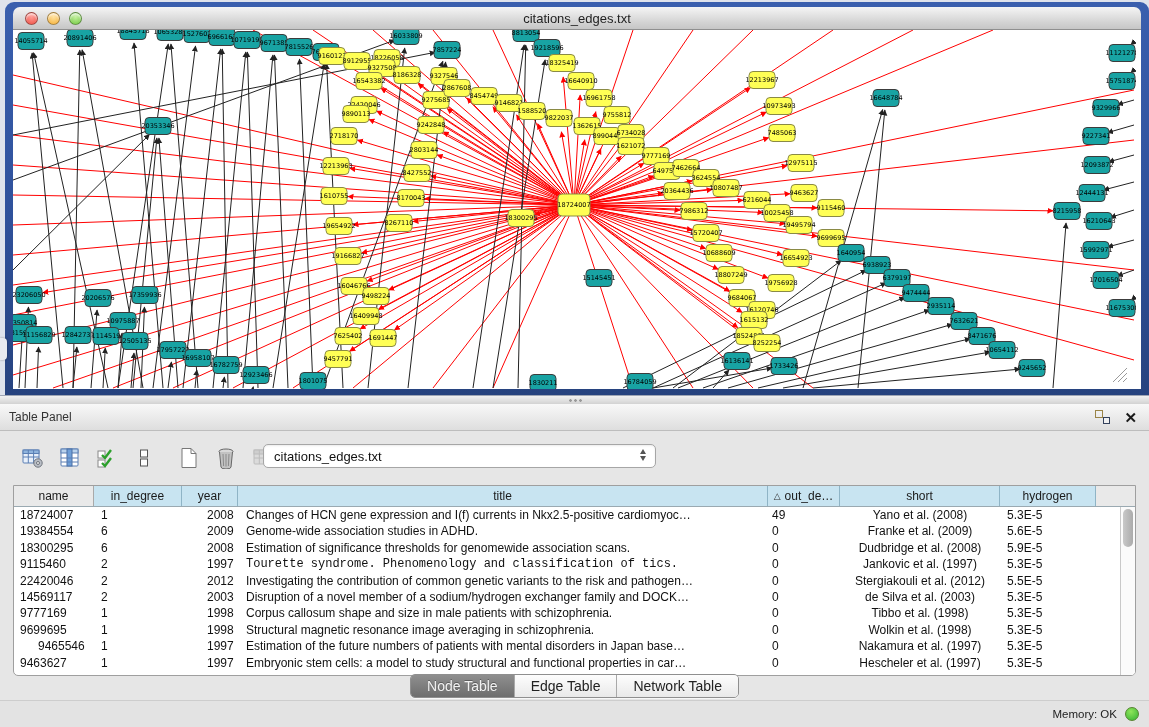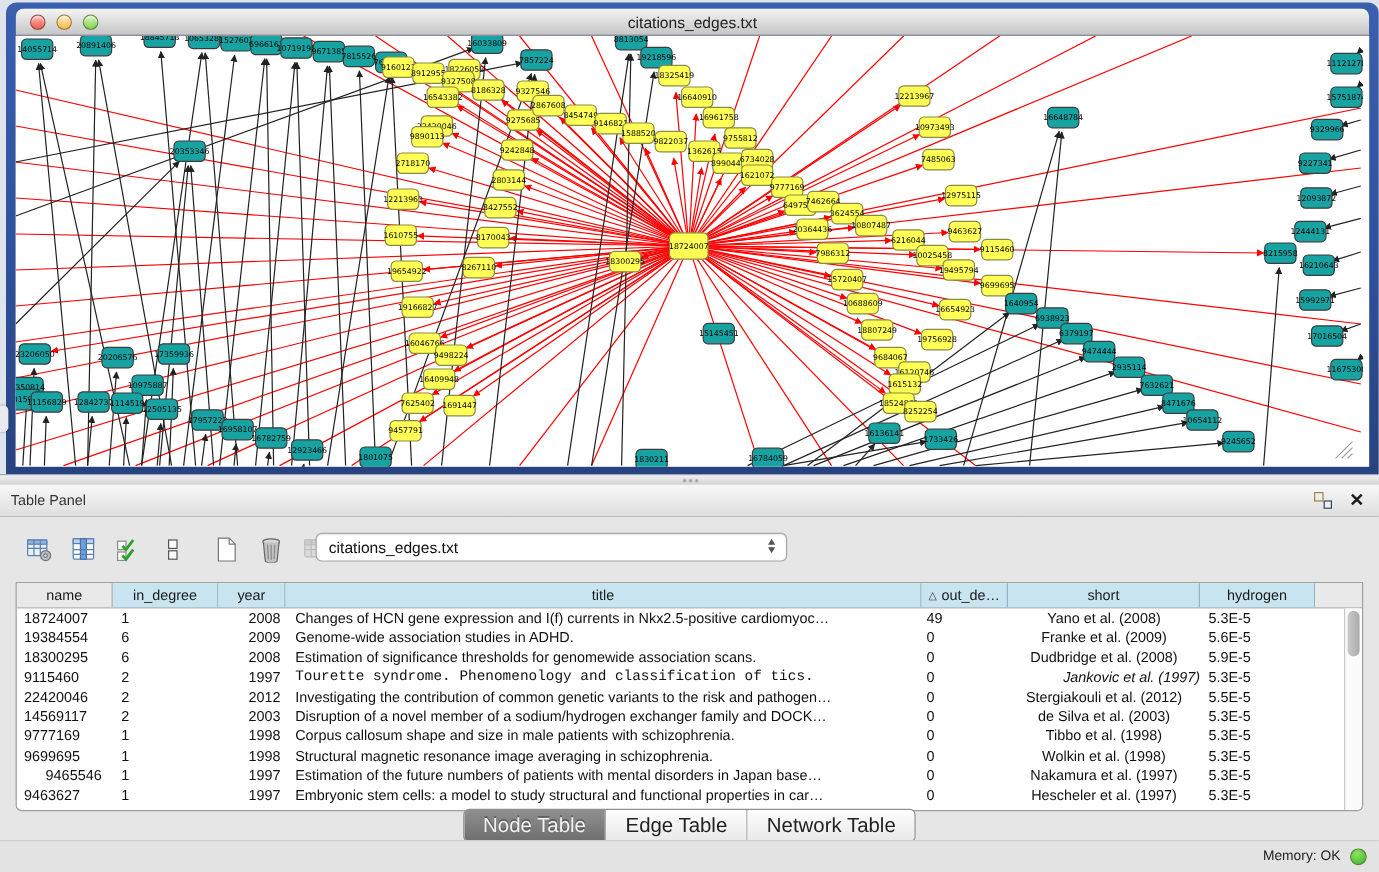--- a/index.html
+++ b/index.html
@@ -71,21 +71,21 @@
   .tbody { position:absolute; left:0; top:21px; right:15px; bottom:0; overflow:hidden; }
   .tr { display:flex; height:16.4px; line-height:16.4px; font-size:12px; color:#111; cursor:default; }
   .td { white-space:nowrap; overflow:hidden; }
   .scroll { position:absolute; right:0; top:21px; width:15px; bottom:0; background:#fbfbfb; border-left:1px solid #c9c9c9; }
   .thumb { position:absolute; left:2px; top:2px; width:10px; height:38px; background:linear-gradient(90deg,#c9c9c9,#ababab); border-radius:5px; }
 
   
   .tabs { position:absolute; left:0; right:0; top:243px; display:flex; justify-content:center; }
   .seg { display:inline-flex; border:1px solid #8f8f8f; border-radius:5px; overflow:hidden;
          box-shadow:0 1px 0 rgba(255,255,255,.7); }
-  .seg .tab { padding:3px 16px; font-size:17px; color:#222; background:linear-gradient(180deg,#fdfdfd,#e9e9e9);
+  .seg .tab { padding:3px 16px; font-size:14px; color:#222; background:linear-gradient(180deg,#fdfdfd,#e9e9e9);
          border-right:1px solid #a9a9a9; cursor:pointer; }
   .seg .tab:last-child { border-right:none; }
   .seg .tab.sel { background:linear-gradient(180deg,#8f8f8f,#6e6e6e); color:#f2f2f2;
          text-shadow:0 -1px 0 rgba(0,0,0,.3); }
 
   
   .status { position:absolute; left:0; top:700px; width:1149px; height:27px; background:#e3e3e3;
             border-top:1px solid #cdcdcd; display:flex; align-items:center; justify-content:flex-end; }
   .status .mem { font-size:11.5px; color:#222; margin-right:8px; }
   .status .dot { width:14px; height:14px; border-radius:50%; margin-right:10px; border:1px solid #55852f;
@@ -933,21 +933,21 @@
             <div class="td" style="width: 72px; padding-left: 4px;">0</div>
             <div class="td" style="width: 160px; text-align: center;">Dudbridge et al. (2008)</div>
             <div class="td" style="width: 96px; padding-left: 7px;">5.9E-5</div>
           </div>
           <div class="tr">
             <div class="td" style="width: 80px; padding-left: 6px;">9115460</div>
             <div class="td" style="width: 88px; padding-left: 7px;">2</div>
             <div class="td" style="width: 56px; padding-left: 25px;">1997</div>
             <div class="td" style="width: 530px; padding-left: 8px; font-family: Liberation Mono, monospace;">Tourette syndrome. Phenomenology and classification of tics.</div>
             <div class="td" style="width: 72px; padding-left: 4px;">0</div>
-            <div class="td" style="width: 160px; text-align: right; font-style: italic;">Jankovic et al. (1997)</div>
+            <div class="td" style="width: 160px; text-align: center;">Jankovic et al. (1997)</div>
             <div class="td" style="width: 96px; padding-left: 7px;">5.3E-5</div>
           </div>
           <div class="tr">
             <div class="td" style="width: 80px; padding-left: 6px;">22420046</div>
             <div class="td" style="width: 88px; padding-left: 7px;">2</div>
             <div class="td" style="width: 56px; padding-left: 25px;">2012</div>
             <div class="td" style="width: 530px; padding-left: 8px;">Investigating the contribution of common genetic variants to the risk and pathogen…</div>
             <div class="td" style="width: 72px; padding-left: 4px;">0</div>
             <div class="td" style="width: 160px; text-align: center;">Stergiakouli et al. (2012)</div>
             <div class="td" style="width: 96px; padding-left: 7px;">5.5E-5</div>

